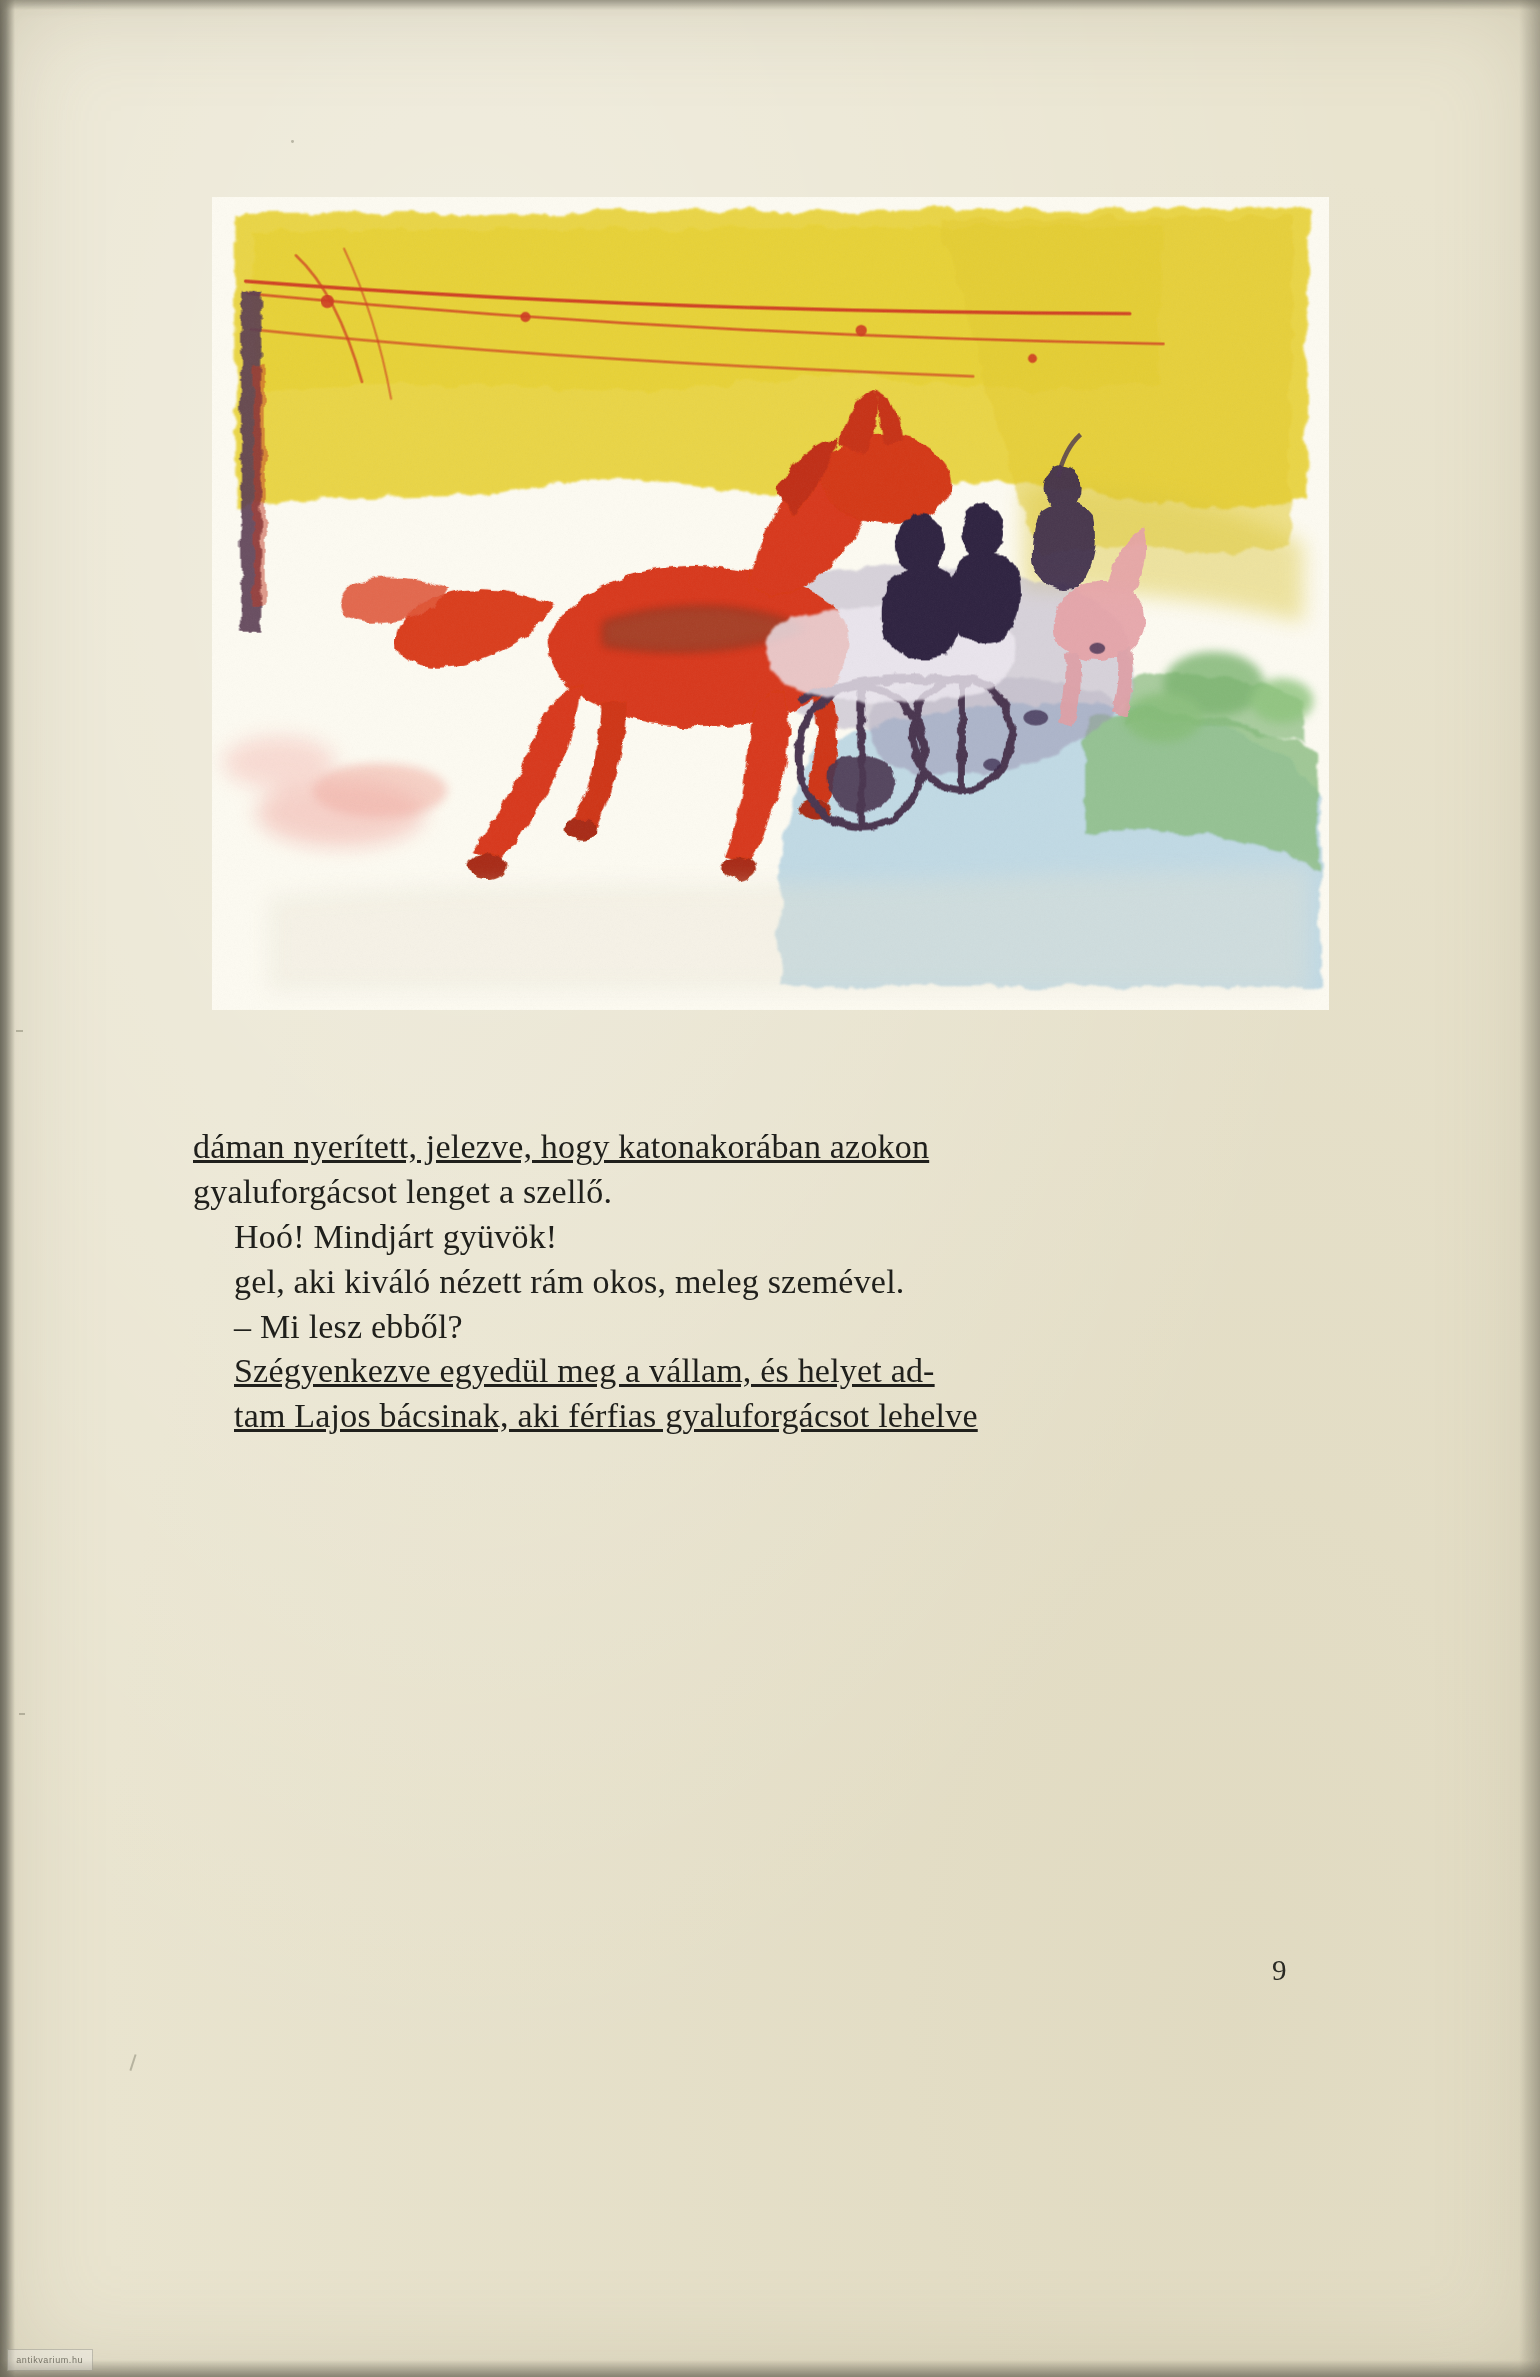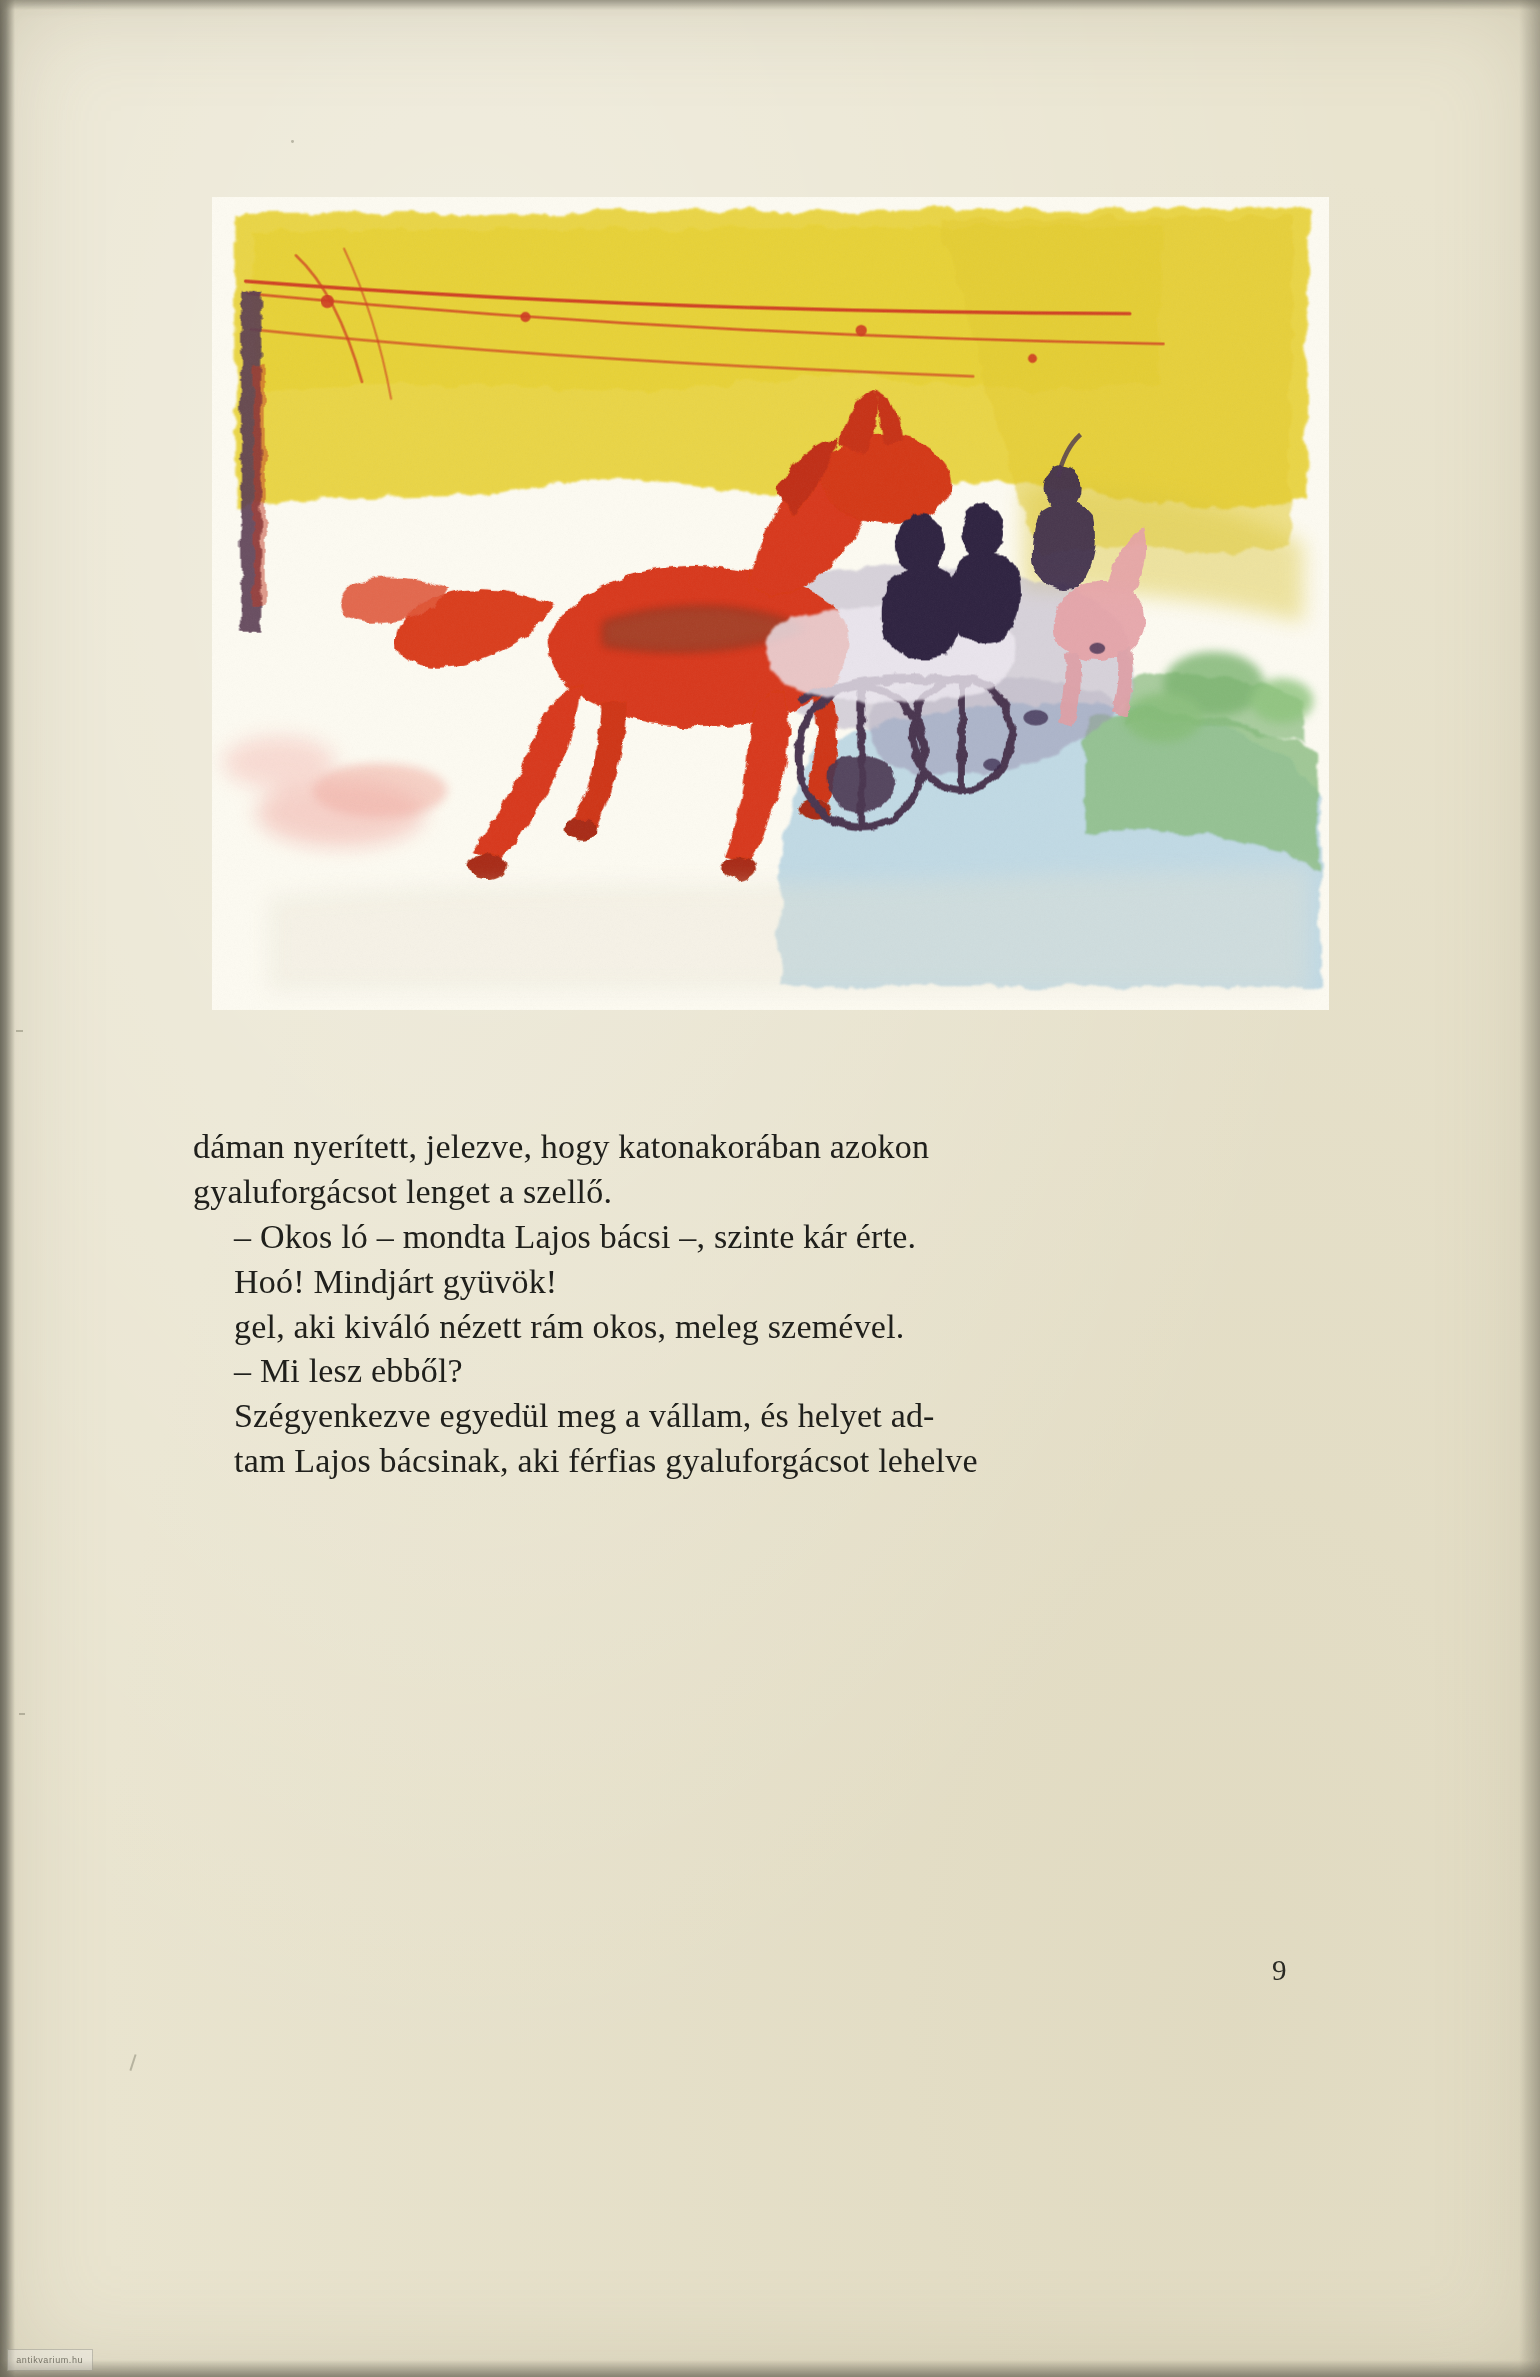--- a/index.html
+++ b/index.html
@@ -105,20 +105,21 @@
   .para.indent { text-indent: 41px; }
 
   .line {
     display: block;
     white-space: pre;
   }
   .line.justify {
     display: flex;
     justify-content: space-between;
     white-space: normal;
+    text-decoration: underline;
   }
   .line.justify > span { white-space: pre; }
 
   
   #page-number {
     position: absolute;
     left: 1272px;
     top: 1954px;
     font-family: "Liberation Serif", serif;
     font-size: 29px;
@@ -325,21 +326,20 @@
   <div id="textblock">
 
     <p class="para">
       <span class="line justify">
         <span>dáman nyerített, jelezve, hogy katonakorában azokon</span>
       </span>
       <span class="line">gyaluforgácsot lenget a szellő.</span>
     </p>
 
     <p class="para indent">
-      <span class="line">– Okos ló – mondta Lajos bácsi –, szinte kár érte.</span>
       <span class="line">Hoó! Mindjárt gyüvök!</span>
     </p>
 
     <p class="para indent">
       <span class="line">gel, aki kiváló nézett rám okos, meleg szemével.</span>
     </p>
 
     <p class="para indent">
       <span class="line">– Mi lesz ebből?</span>
     </p>

